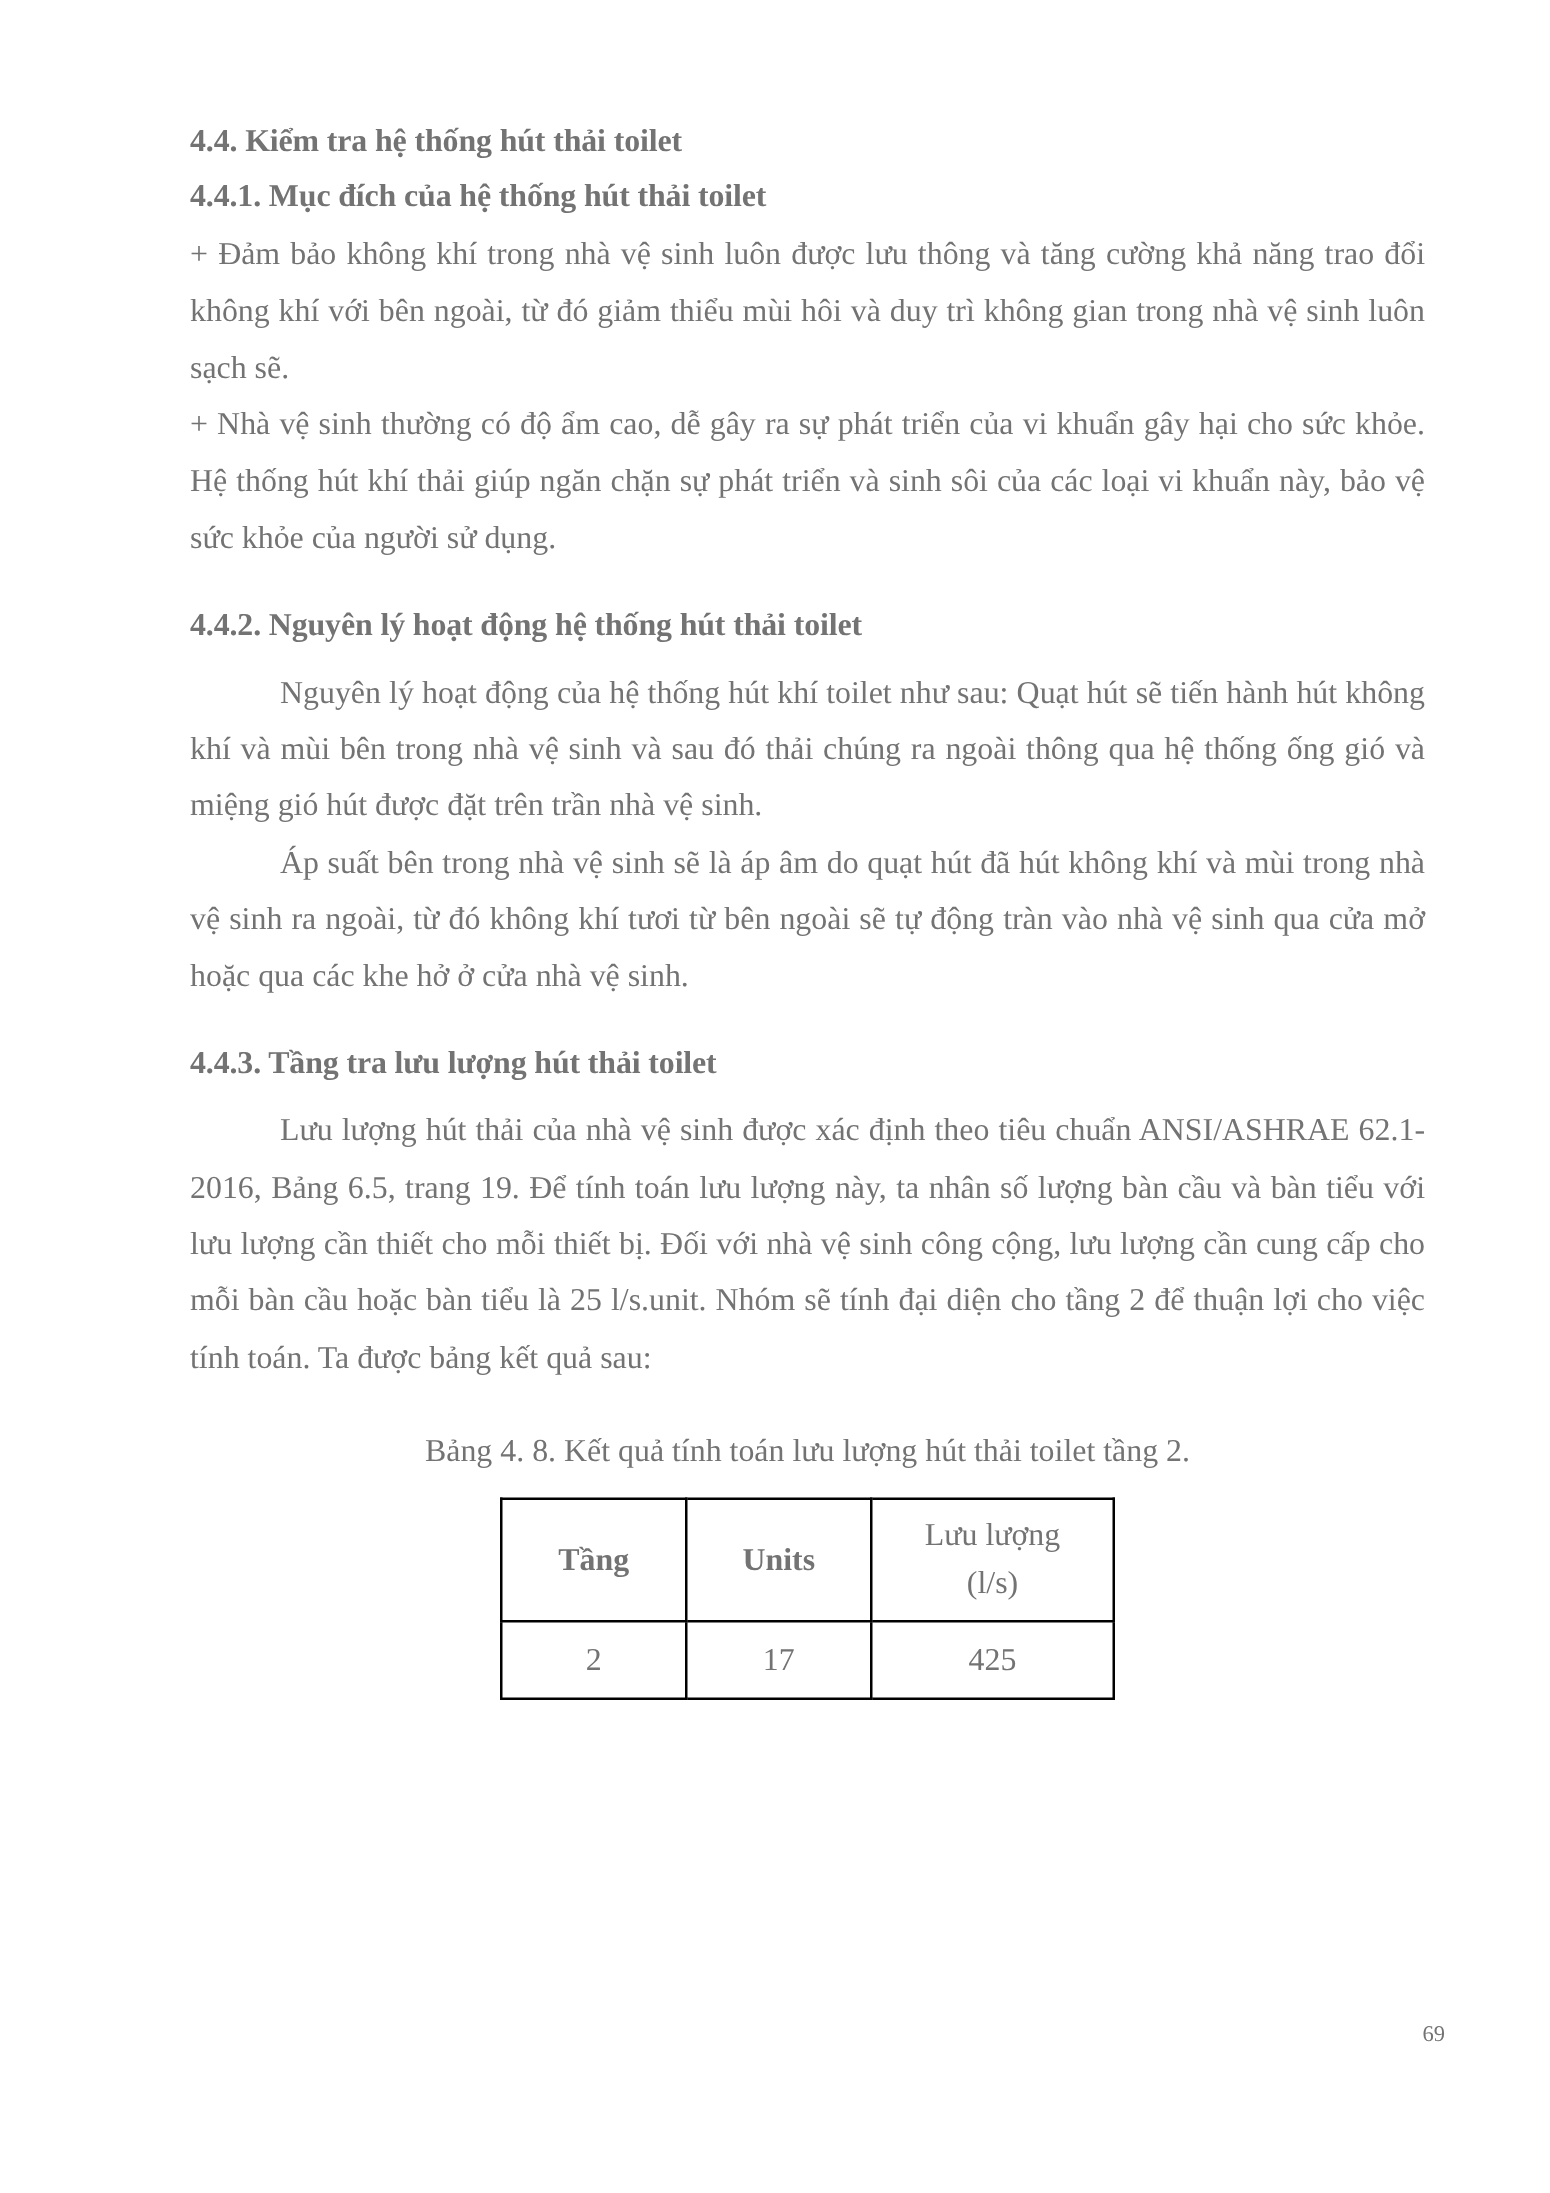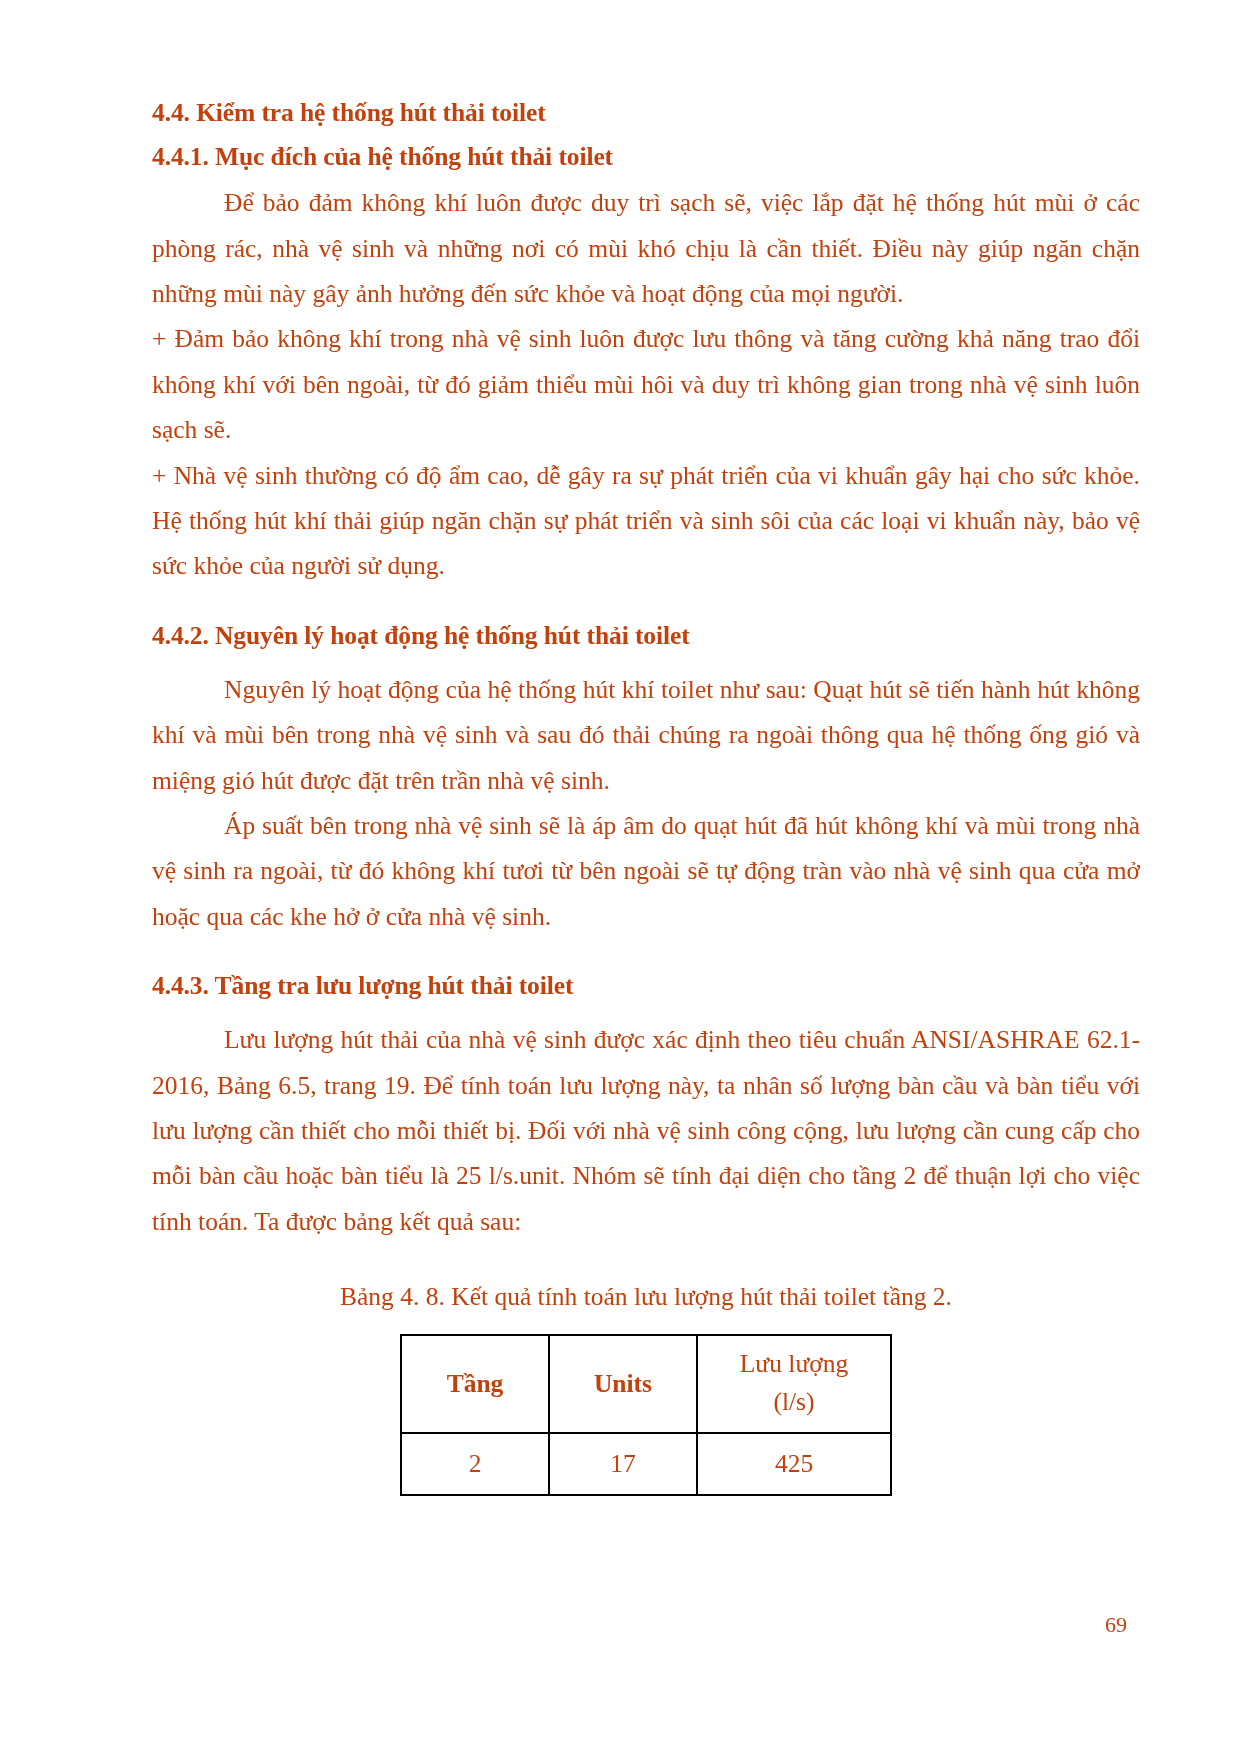--- a/index.html
+++ b/index.html
@@ -8,21 +8,21 @@
     background: #ffffff;
   }
   .page {
     position: relative;
     width: 1240px;
     height: 1754px;
     background: #ffffff;
     margin: 0 auto;
     box-sizing: border-box;
     font-family: "Liberation Serif", "DejaVu Serif", serif;
-    color: #c2410c;
+    color: #737373;
     overflow: hidden;
   }
   .content {
     position: absolute;
     left: 152px;
     top: 96px;
     width: 988px;
   }
   h2.heading {
     font-size: 25.5px;
@@ -88,37 +88,36 @@
     line-height: 1.2;
   }
   .flow-head-unit {
     display: block;
     font-weight: normal;
     line-height: 1.35;
     margin-top: 6px;
   }
   .page-number {
     position: absolute;
-    right: 113px;
+    right: 84px;
     bottom: 116px;
-    font-size: 22px;
+    font-size: 18px;
     font-family: "Liberation Serif", "DejaVu Serif", serif;
   }
 </style>
 </head>
 <body>
 
 <div class="page">
   <div class="content">
 
     <h2 class="heading">4.4. Kiểm tra hệ thống hút thải toilet</h2>
 
     <h2 class="heading sub">4.4.1. Mục đích của hệ thống hút thải toilet</h2>
 
-    <p class="body indent">Để bảo đảm không khí luôn được duy trì sạch sẽ, việc lắp đặt hệ thống hút mùi ở các phòng rác, nhà vệ sinh và những nơi có mùi khó chịu là cần thiết. Điều này giúp ngăn chặn những mùi này gây ảnh hưởng đến sức khỏe và hoạt động của mọi người.</p>
 
 
     <p class="body noindent">+ Đảm bảo không khí trong nhà vệ sinh luôn được lưu thông và tăng cường khả năng trao đổi không khí với bên ngoài, từ đó giảm thiểu mùi hôi và duy trì không gian trong nhà vệ sinh luôn sạch sẽ.</p>
 
     <p class="body noindent">+ Nhà vệ sinh thường có độ ẩm cao, dễ gây ra sự phát triển của vi khuẩn gây hại cho sức khỏe. Hệ thống hút khí thải giúp ngăn chặn sự phát triển và sinh sôi của các loại vi khuẩn này, bảo vệ sức khỏe của người sử dụng.</p>
 
     <h2 class="heading sub spaced-top spaced-bottom">4.4.2. Nguyên lý hoạt động hệ thống hút thải toilet</h2>
 
     <p class="body indent">Nguyên lý hoạt động của hệ thống hút khí toilet như sau: Quạt hút sẽ tiến hành hút không khí và mùi bên trong nhà vệ sinh và sau đó thải chúng ra ngoài thông qua hệ thống ống gió và miệng gió hút được đặt trên trần nhà vệ sinh.</p>
 

